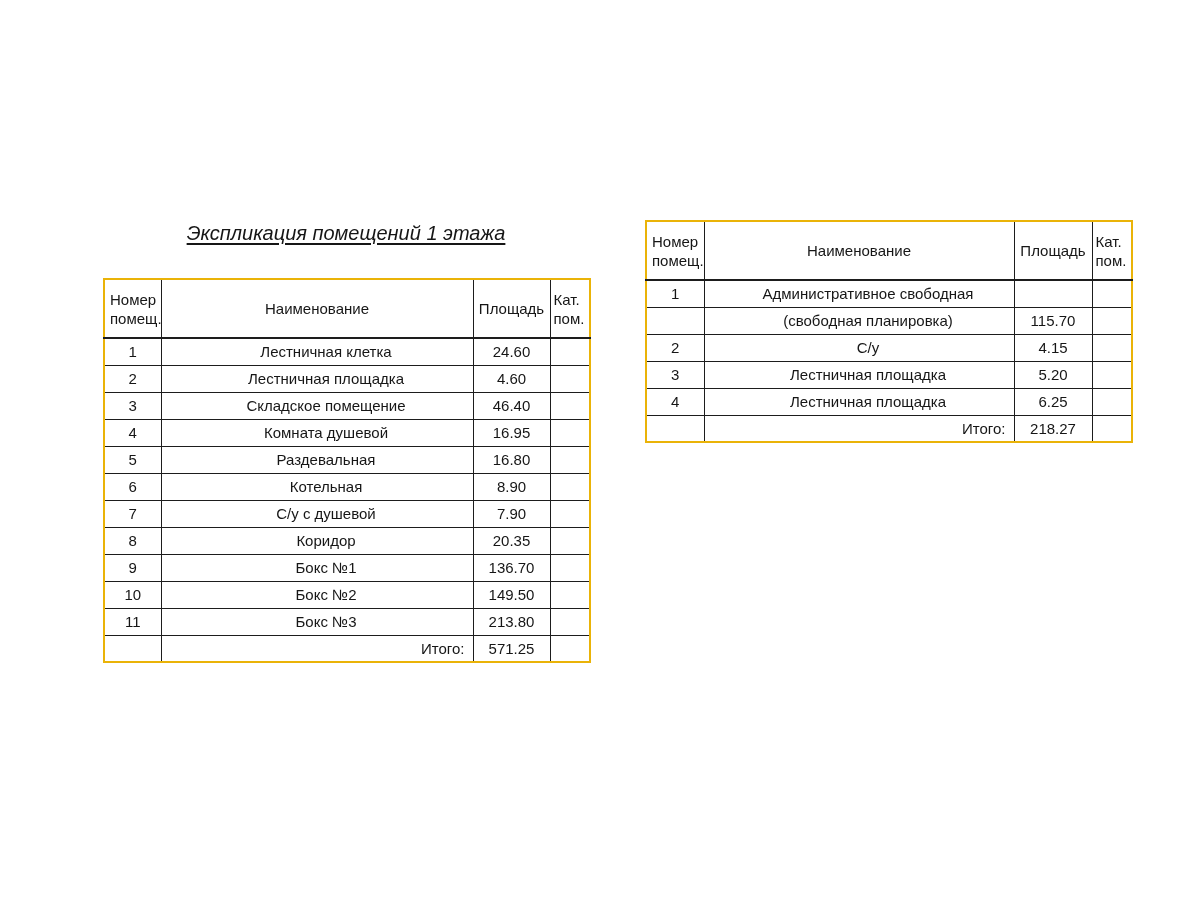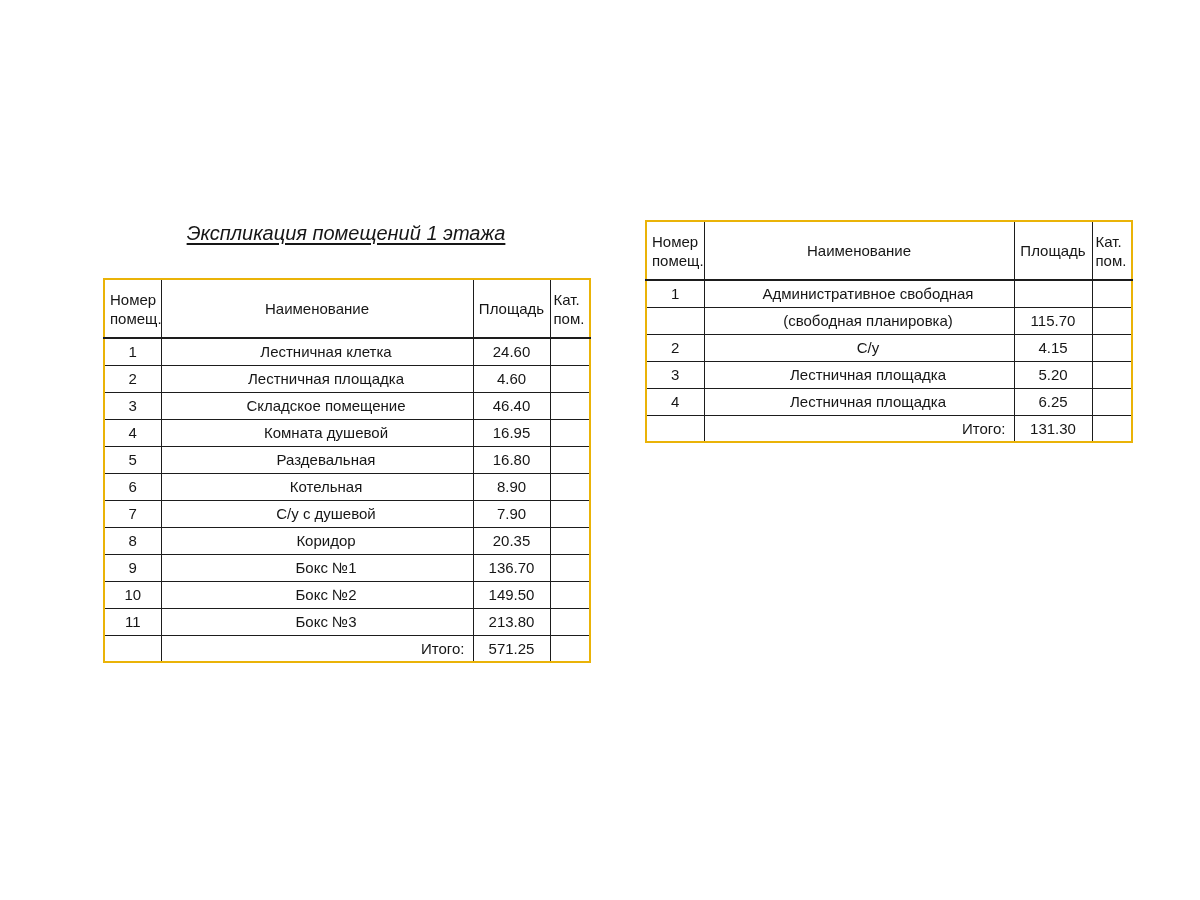--- a/index.html
+++ b/index.html
@@ -199,20 +199,20 @@
           </tr>
           <tr>
             <td class="c-num">4</td>
             <td class="c-name">Лестничная площадка</td>
             <td class="c-area">6.25</td>
             <td class="c-cat"></td>
           </tr>
           <tr>
             <td class="c-num"></td>
             <td class="c-name total-label">Итого:</td>
-            <td class="c-area">131.30</td>
+            <td class="c-area">218.27</td>
             <td class="c-cat"></td>
           </tr>
         </tbody>
     </table>
   </div>
 
 </div>
 
 </body></html>

